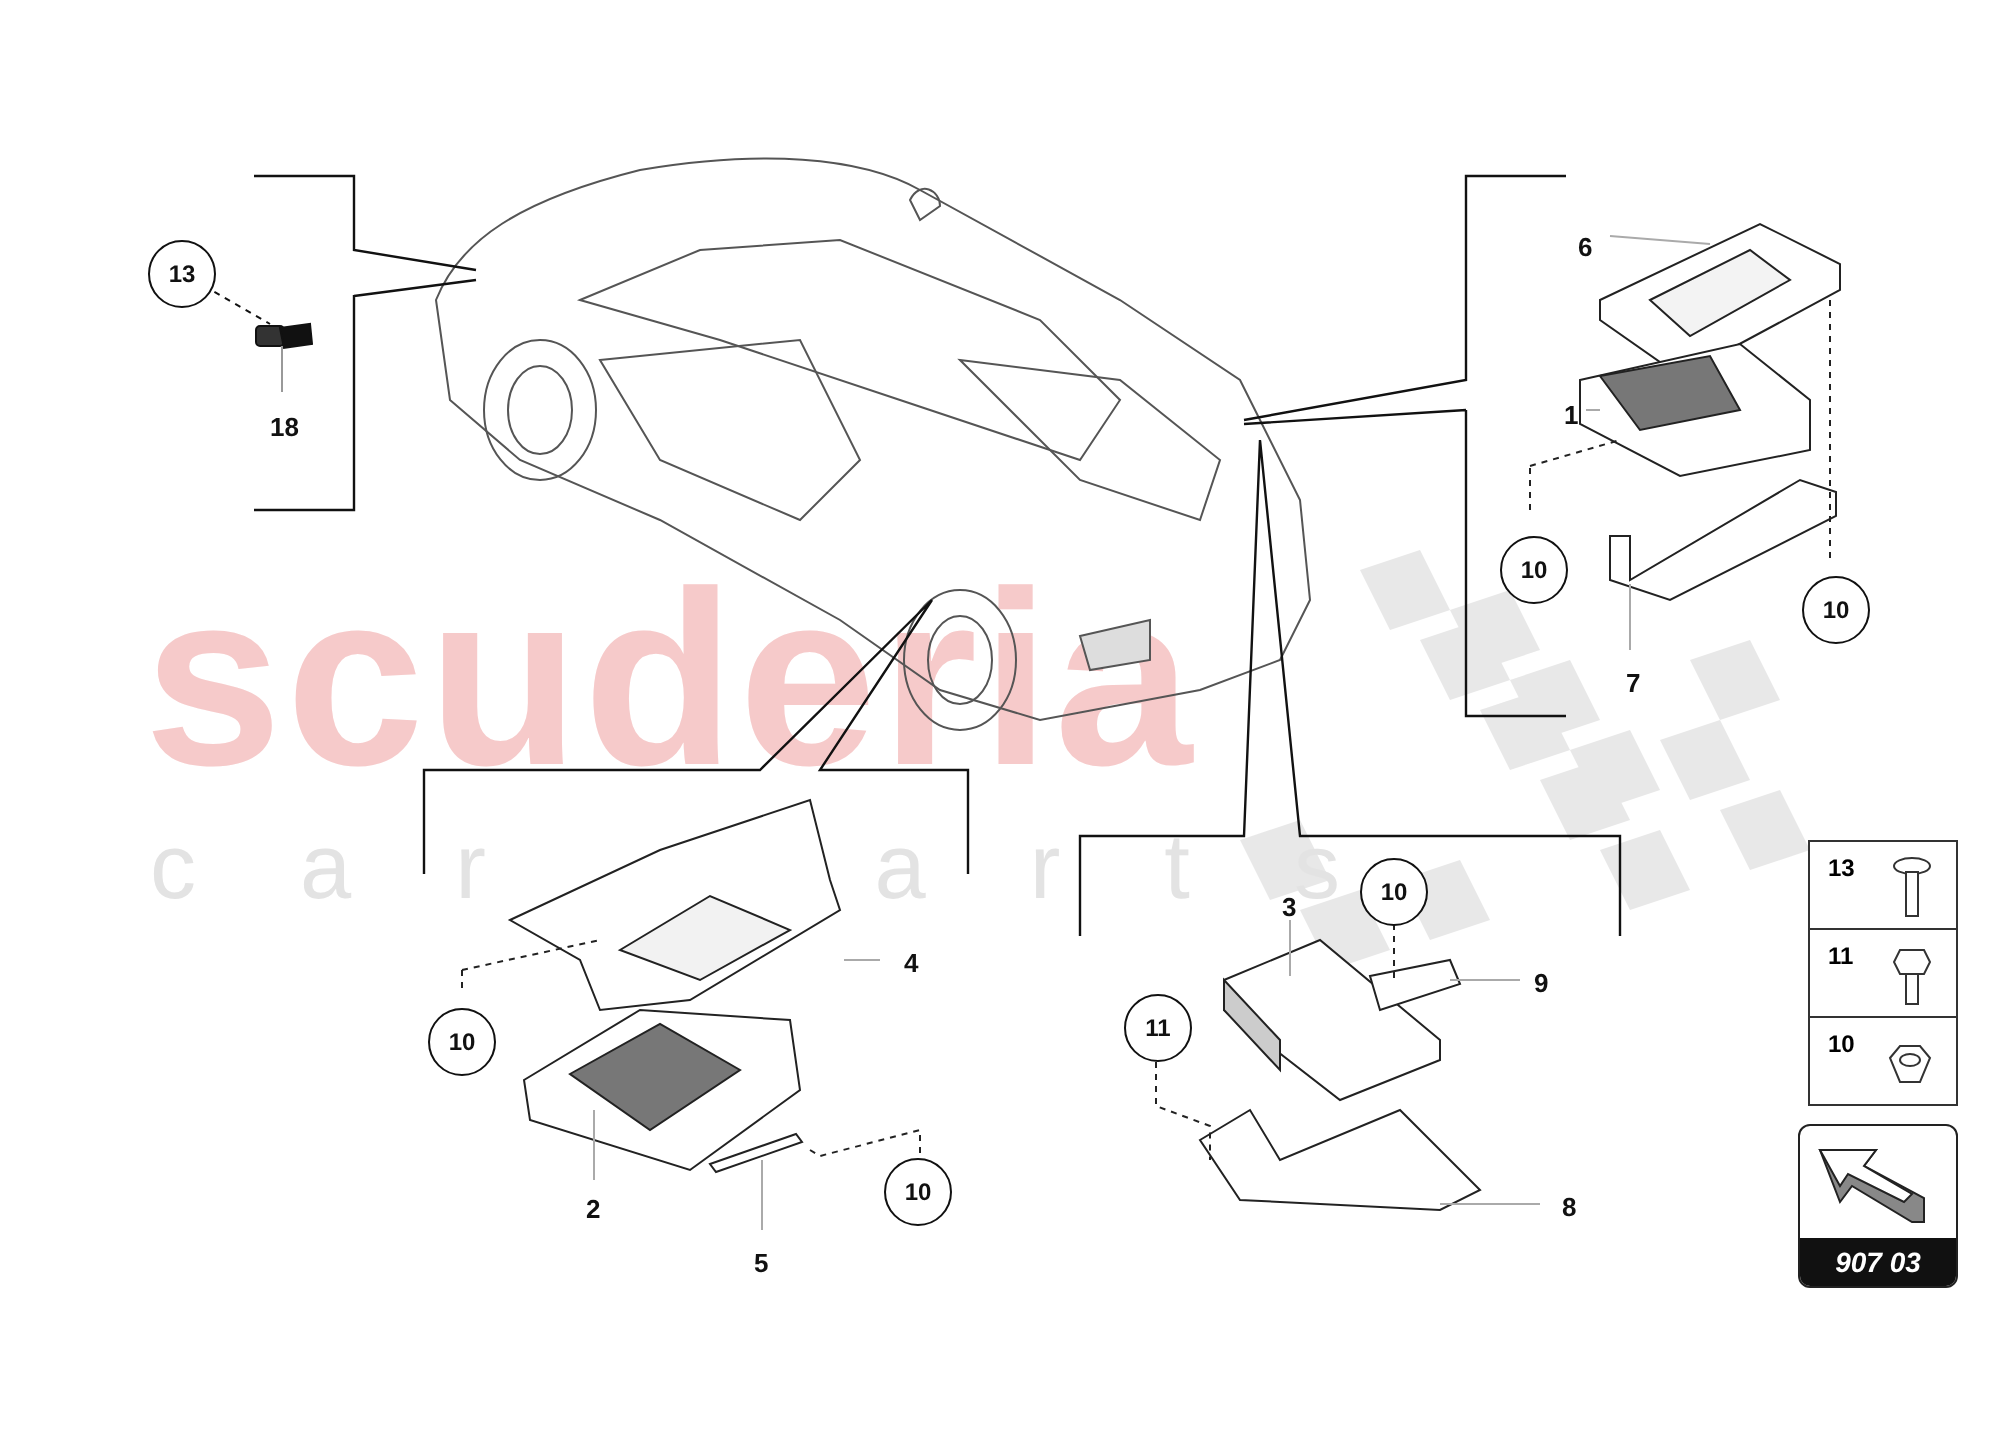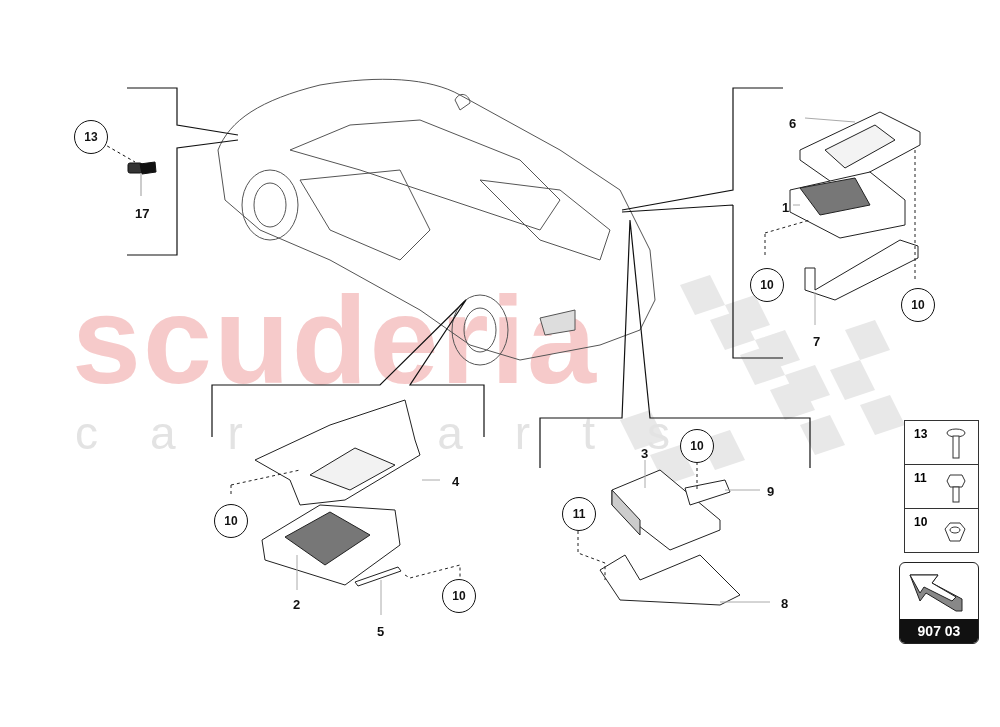--- a/index.html
+++ b/index.html
@@ -7,21 +7,21 @@
   .wm-big{position:absolute;left:72px;top:278px;font-size:124px;font-weight:bold;color:#f6caca;letter-spacing:2px;line-height:1;}
   .wm-small{position:absolute;left:75px;top:410px;font-size:46px;color:#e3e3e3;letter-spacing:52px;line-height:1;}
   svg.main{position:absolute;left:0;top:0;}
   .lbl{position:absolute;font-weight:bold;font-size:13px;color:#111;line-height:1;}
   .callout{position:absolute;width:34px;height:34px;border:1.5px solid #111;border-radius:50%;background:#fff;display:flex;align-items:center;justify-content:center;font-weight:bold;font-size:12px;color:#111;box-sizing:border-box;}
   .legend{position:absolute;left:904px;top:420px;width:73px;border:1px solid #333;background:#fff;}
   .legend-row{height:43px;border-bottom:1px solid #333;position:relative;}
   .legend-row:last-child{border-bottom:none;}
   .legend-row .num{position:absolute;left:9px;top:6px;font-weight:bold;font-size:12px;}
   .legend-row svg{position:absolute;right:10px;top:6px;}
-  .nav{position:absolute;left:899px;top:562px;width:78px;height:80px;border:1.5px solid #222;border-radius:6px;overflow:hidden;background:#fff;}
+  .nav{position:absolute;left:899px;top:562px;width:78px;height:80px;border:1.5px solid #222;border-radius:6px;overflow:hidden;background:#fff;font-style:italic;}
   .nav .code{position:absolute;left:0;right:0;bottom:0;height:24px;background:#111;color:#fff;font-weight:bold;font-size:14px;display:flex;align-items:center;justify-content:center;}
 </style>
 </head>
 <body>
 
 <div class="wm-big">scuderia</div>
 <div class="wm-small">car parts</div>
 
 <svg class="main" width="1000" height="727">
 
@@ -112,21 +112,21 @@
 
 <div class="lbl" style="left:782px;top:201px">1</div>
 <div class="lbl" style="left:293px;top:598px">2</div>
 <div class="lbl" style="left:641px;top:447px">3</div>
 <div class="lbl" style="left:452px;top:475px">4</div>
 <div class="lbl" style="left:377px;top:625px">5</div>
 <div class="lbl" style="left:789px;top:117px">6</div>
 <div class="lbl" style="left:813px;top:335px">7</div>
 <div class="lbl" style="left:781px;top:597px">8</div>
 <div class="lbl" style="left:767px;top:485px">9</div>
-<div class="lbl" style="left:135px;top:207px">17</div>
+<div class="lbl" style="left:135px;top:207px">18</div>
 
 <div class="callout" style="left:74px;top:120px">13</div>
 <div class="callout" style="left:750px;top:268px">10</div>
 <div class="callout" style="left:901px;top:288px">10</div>
 <div class="callout" style="left:214px;top:504px">10</div>
 <div class="callout" style="left:442px;top:579px">10</div>
 <div class="callout" style="left:680px;top:429px">10</div>
 <div class="callout" style="left:562px;top:497px">11</div>
 
 <div class="legend">

